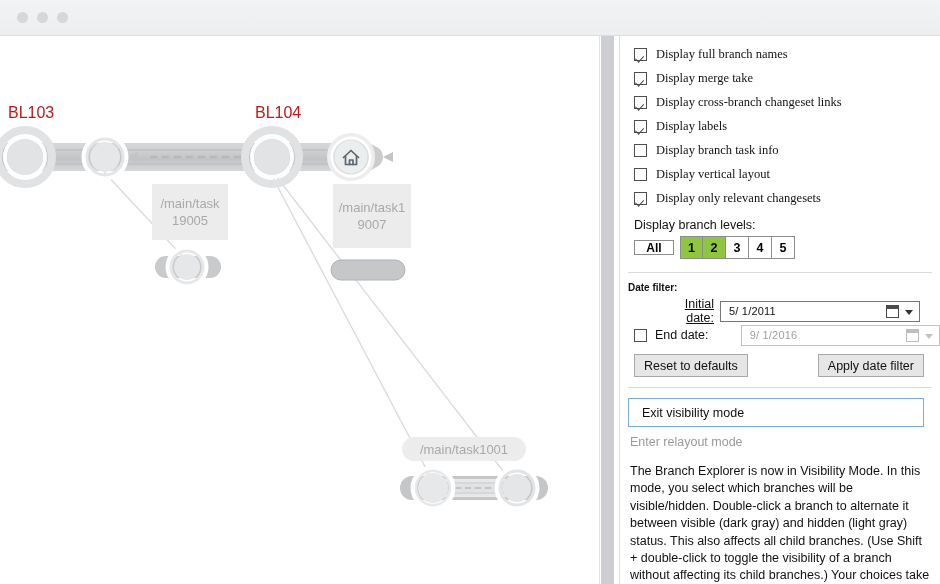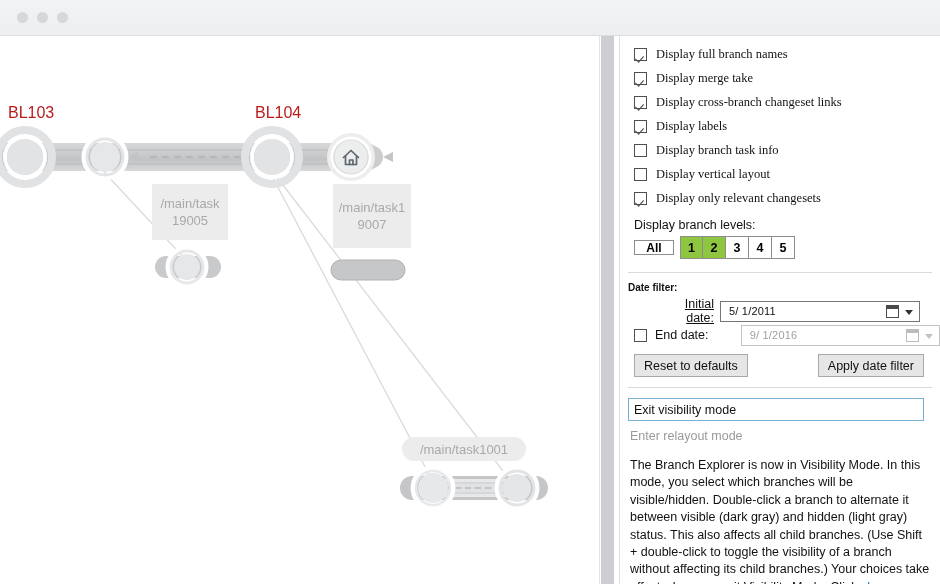--- a/index.html
+++ b/index.html
@@ -126,24 +126,24 @@
   .btn {
     background: #e6e6e6; border: 1px solid #a9a9a9;
     font-size: 12.5px; color: #111; height: 23px;
     padding: 0 9px; display: flex; align-items: center; justify-content: center;
   }
   .btn.right { margin-left: auto; margin-right: 2px; }
 
   .divider2 { height: 1px; background: #d9dadc; margin: 10px 0 0 8px; width: 304px; }
 
   .mode-input {
-    margin: 10px 0 0 8px; width: 296px; height: 23px;
+    margin: 10px 0 0 8px; width: 296px; height: 29px;
     border: 1px solid #7aadd4; background: #fff;
     display: flex; align-items: center;
-    font-size: 12.5px; color: #111; padding-left: 5px;
+    font-size: 12.5px; color: #111; padding-left: 13px;
   }
   .mode-sub { margin: 8px 0 0 10px; font-size: 12.5px; color: #9a9a9a; }
 
   .blurb {
     margin: 14px 10px 0 10px; width: 300px;
     font-size: 12.5px; line-height: 17.4px; color: #111;
   }
   .blurb a { color: #1a6fb5; text-decoration: underline; }
 
   

